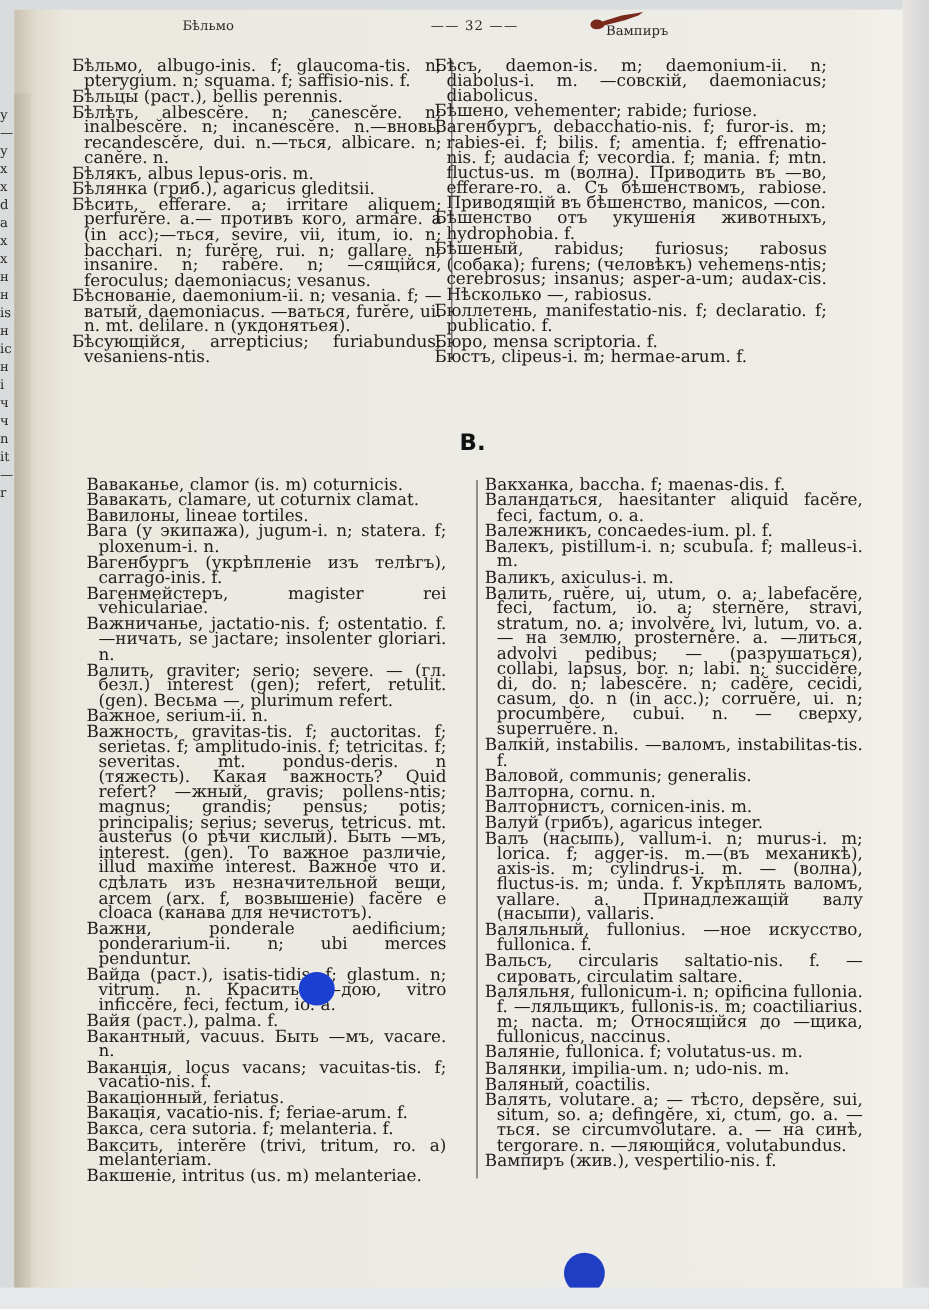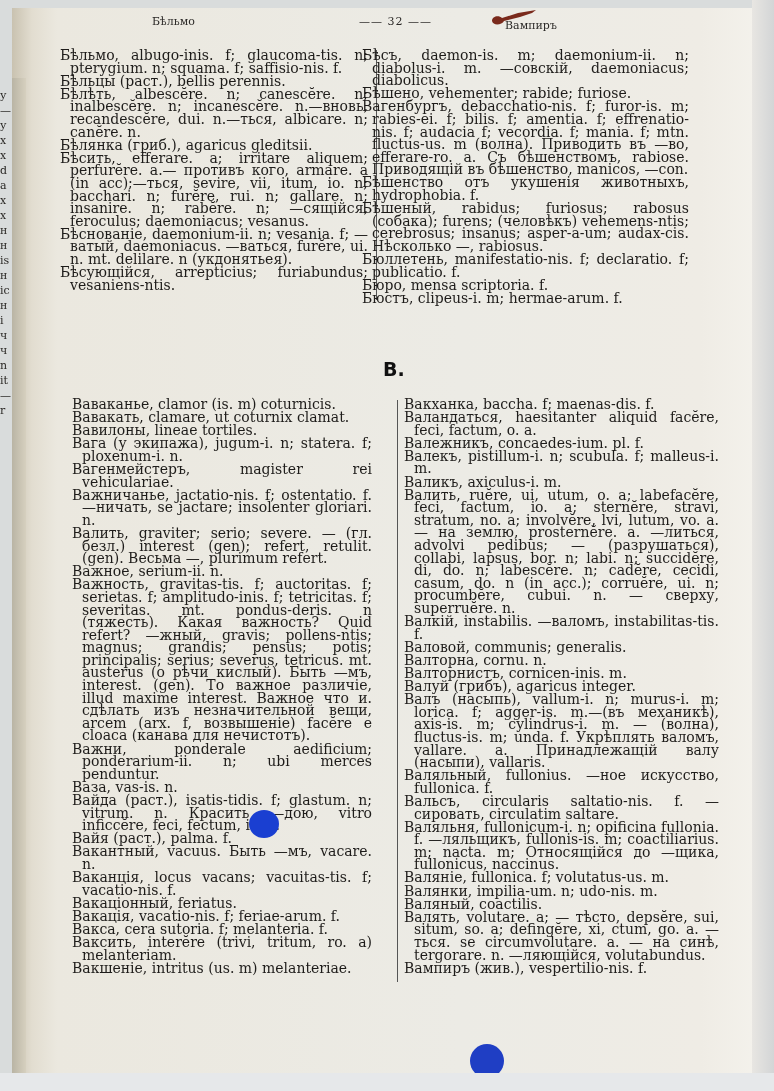--- a/index.html
+++ b/index.html
@@ -108,20 +108,21 @@
 </div>
 
 <svg class="ink-top" viewBox="0 0 50 16">
   <path d="M2 11 C2 6 9 5 12 8 L28 3 L40 1 L46 0 L42 3 L30 7 L14 11 C12 15 3 16 2 11 Z" fill="#7a2a1c"></path>
 </svg>
 
 <div class="col colL1" id="tl">
     <div class="e"><span>Бѣльмо,</span><span> albugo-inis. f; glaucoma-tis. n; pterygium. n; squama. f; saffisio-nis. f.</span></div>
     <div class="e"><span>Бѣльцы</span><span> (раст.), bellis perennis.</span></div>
     <div class="e"><span>Бѣлѣть,</span><span> albescĕre. n; canescĕre. n; inalbescĕre. n; incanescĕre. n.—вновь, recandescĕre, dui. n.—ться, albicare. n; canĕre. n.</span></div>
+    <div class="e"><span>Бѣлякъ,</span><span> albus lepus-oris. m.</span></div>
     <div class="e"><span>Бѣлянка</span><span> (гриб.), agaricus gleditsii.</span></div>
     <div class="e"><span>Бѣсить,</span><span> efferare. a; irritare aliquem; perfurĕre. a.— противъ кого, armare. a (in acc);—ться, sevire, vii, itum, io. n; bacchari. n; furĕre, rui. n; gallare. n; insanire. n; rabĕre. n; —сящійся, feroculus; daemoniacus; vesanus.</span></div>
     <div class="e"><span>Бѣснованіе,</span><span> daemonium-ii. n; vesania. f; —ватый, daemoniacus. —ваться, furĕre, ui. n. mt. delilare. n (укдонятьея).</span></div>
     <div class="e"><span>Бѣсующійся,</span><span> arrepticius; furiabundus; vesaniens-ntis.</span></div>
   </div>
 <div class="rule ruleTop"></div>
 <div class="col colR1" id="tr">
     <div class="e"><span>Бѣсъ,</span><span> daemon-is. m; daemonium-ii. n; diabolus-i. m. —совскій, daemoniacus; diabolicus.</span></div>
     <div class="e"><span>Бѣшено,</span><span> vehementer; rabide; furiose.</span></div>
     <div class="e"><span>Вагенбургъ,</span><span> debacchatio-nis. f; furor-is. m; rabies-ei. f; bilis. f; amentia. f; effrenatio-nis. f; audacia f; vecordia. f; mania. f; mtn. fluctus-us. m (волна). Приводить въ —во, efferare-ro. a. Съ бѣшенствомъ, rabiose. Приводящій въ бѣшенство, manicos, —con.</span></div>
@@ -132,27 +133,27 @@
     <div class="e"><span>Бюстъ,</span><span> clipeus-i. m; hermae-arum. f.</span></div>
   </div>
 
 <div class="letter">В.</div>
 
 <div class="col colL2" id="bl">
     <div class="e"><span>Ваваканье,</span><span> clamor (is. m) coturnicis.</span></div>
     <div class="e"><span>Вавакать,</span><span> clamare, ut coturnix clamat.</span></div>
     <div class="e"><span>Вавилоны,</span><span> lineae tortiles.</span></div>
     <div class="e"><span>Вага</span><span> (у экипажа), jugum-i. n; statera. f; ploxenum-i. n.</span></div>
+    <div class="e"><span>Вагенбургъ</span><span> (укрѣпленіе изъ телѣгъ), carrago-inis. f.</span></div>
     <div class="e"><span>Вагенмейстеръ,</span><span> magister rei vehicularіae.</span></div>
     <div class="e"><span>Важничанье,</span><span> jactatio-nis. f; ostentatio. f. —ничать, se jactare; insolenter gloriari. n.</span></div>
     <div class="e"><span>Валить,</span><span> graviter; serio; severe. — (гл. безл.) interest (gen); refert, retulit. (gen). Весьма —, plurimum refert.</span></div>
     <div class="e"><span>Важное,</span><span> serium-ii. n.</span></div>
     <div class="e"><span>Важность,</span><span> gravitas-tis. f; auctoritas. f; serietas. f; amplitudo-inis. f; tetricitas. f; severitas. mt. pondus-deris. n (тяжесть). Какая важность? Quid refert? —жный, gravis; pollens-ntis; magnus; grandis; pensus; potis; principalis; serius; severus, tetricus. mt. austerus (о рѣчи кислый). Быть —мъ, interest. (gen). То важное различіе, illud maxime interest. Важное что и. сдѣлать изъ незначительной вещи, arcem (arx. f, возвышеніе) facĕre e cloaca (канава для нечистотъ).</span></div>
     <div class="e"><span>Важни,</span><span> ponderale aedificium; ponderarium-ii. n; ubi merces penduntur.</span></div>
-    <div class="e"><span>Ваза,</span><span> vas-is. n.</span></div>
     <div class="e"><span>Вайда</span><span> (раст.), isatis-tidis. f; glastum. n; vitrum. n. Красить —дою, vitro inficcĕre, feci, fectum, io. a.</span></div>
     <div class="e"><span>Вайя</span><span> (раст.), palma. f.</span></div>
     <div class="e"><span>Вакантный,</span><span> vacuus. Быть —мъ, vacare. n.</span></div>
     <div class="e"><span>Ваканція,</span><span> locus vacans; vacuitas-tis. f; vacatio-nis. f.</span></div>
     <div class="e"><span>Вакаціонный,</span><span> feriatus.</span></div>
     <div class="e"><span>Вакація,</span><span> vacatio-nis. f; feriae-arum. f.</span></div>
     <div class="e"><span>Вакса,</span><span> cera sutoria. f; melanteria. f.</span></div>
     <div class="e"><span>Ваксить,</span><span> interĕre (trivi, tritum, ro. a) melanteriam.</span></div>
     <div class="e"><span>Вакшеніе,</span><span> intritus (us. m) melanteriae.</span></div>
   </div>

